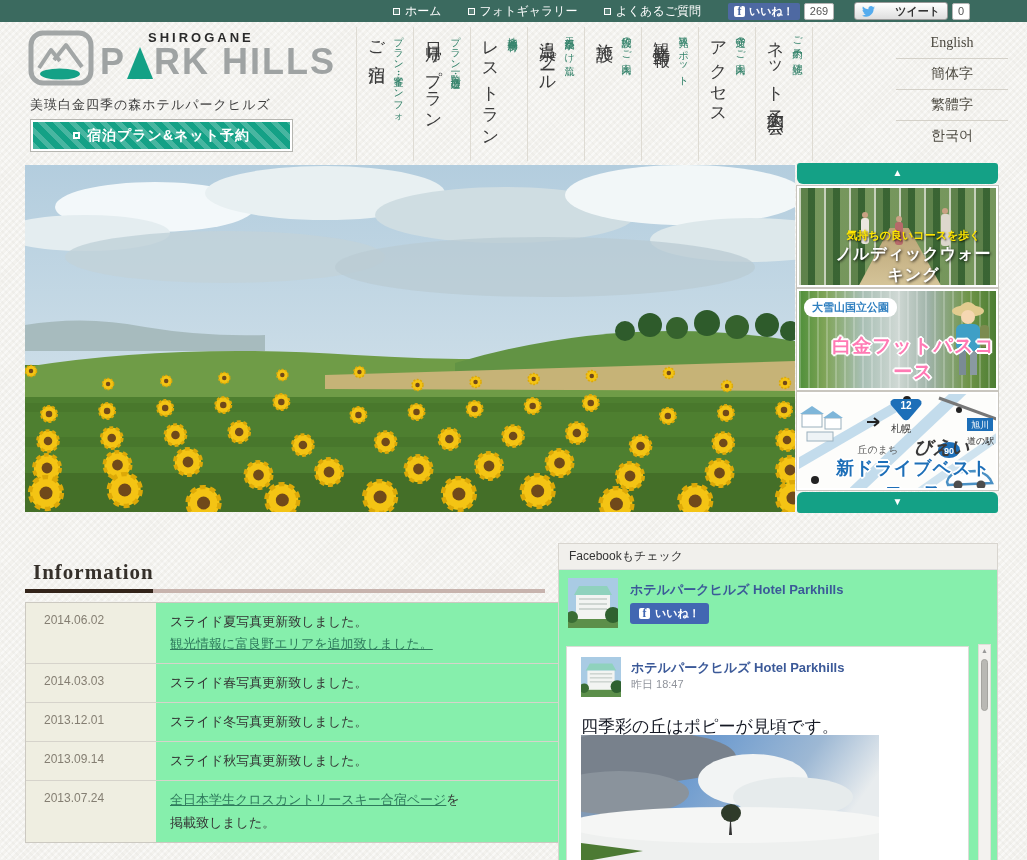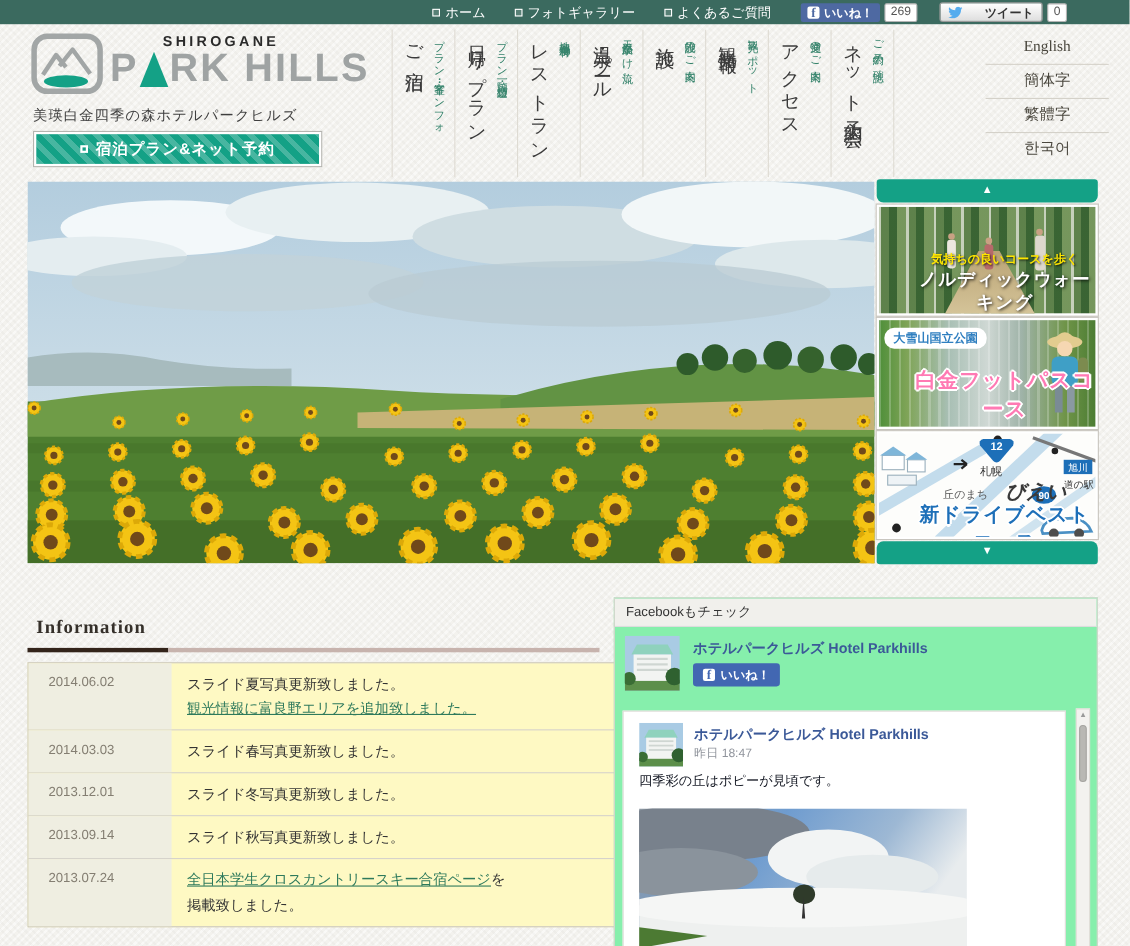--- a/index.html
+++ b/index.html
@@ -77,43 +77,43 @@
     text-shadow:-2px 0 #fff,2px 0 #fff,0 -2px #fff,0 2px #fff,-1px -1px #fff,1px 1px #fff,-1px 1px #fff,1px -1px #fff; }
   .hiker { position:absolute; right:2px; top:6px; }
   .b3 { top:229px; height:98px; background:#fdfdfb; }
   .b3-area { top:41px; }
   .b3-area .small { font-size:10px; color:#555; margin-right:16px; }
   .b3-area .script { font-family:"Liberation Serif", serif; font-size:18px; font-weight:bold; font-style:italic; color:#3a3a3a; }
   .b3-title { top:62px; font-size:18px; font-weight:bold; color:#1d6fb8; letter-spacing:1px;
     text-shadow:-2px 0 #fff,2px 0 #fff,0 -2px #fff,0 2px #fff,-1px -1px #fff,1px 1px #fff,-1px 1px #fff,1px -1px #fff; }
 
   
-  .news-heading { position:absolute; left:33px; top:560px; font-family:"Liberation Serif", serif; font-size:17px; color:#35302a; letter-spacing:1px; }
+  .news-heading { position:absolute; left:33px; top:560px; font-family:"Liberation Serif", serif; font-size:21px; color:#35302a; letter-spacing:1px; }
   .news-underline { position:absolute; left:25px; top:589px; width:520px; height:4px; display:flex; }
   .nu-dark { width:128px; height:4px; background:#33241a; }
   .nu-light { flex:1; height:4px; background:#c7b3ad; }
-  .news-table { position:absolute; left:25px; top:602px; width:536px; background:#fef9c3; border:1px solid #ccc9c1; }
+  .news-table { position:absolute; left:25px; top:602px; width:536px; background:#86efac; border:1px solid #ccc9c1; }
   .news-row { display:flex; border-bottom:1px solid #d6d3cb; }
   .news-row:last-child { border-bottom:none; }
   .news-date { width:130px; background:#efeee1; color:#847e72; font-size:12px; padding:10px 0 0 18px; }
   .news-cell { flex:1; padding:8px 20px 8px 14px; font-size:13px; color:#333; line-height:1.7; }
   .news-cell a { color:#2e7a5c; text-decoration:underline; cursor:pointer; }
 
   
   .fb-panel { position:absolute; left:558px; top:543px; width:440px; height:374px; background:#86efac; border:1px solid #d8d5cf; overflow:hidden; }
   .fb-header { height:26px; line-height:25px; padding-left:10px; font-size:12px; color:#333; background:#f1f0ec; border-bottom:1px solid #ddd; }
   .fb-page-av { position:absolute; left:9px; top:34px; width:50px; height:50px; }
   .fb-page-name { position:absolute; left:71px; top:37px; font-size:13px; font-weight:bold; color:#3b5998; cursor:pointer; }
   .fb-like2 { position:absolute; left:71px; top:59px; display:inline-flex; align-items:center; gap:5px; height:21px; padding:0 9px; background:#4267b2; border-radius:3px; color:#fff; font-size:11px; font-weight:bold; cursor:pointer; }
   .fb-like2 .fbico { color:#4267b2; }
   .fb-post-card { position:absolute; left:7px; top:102px; width:403px; height:215px; background:#fff; border:1px solid #dcdcd6; }
   .fb-post-av { position:absolute; left:14px; top:10px; width:40px; height:40px; }
   .fb-post-name { position:absolute; left:64px; top:12px; font-size:13px; font-weight:bold; color:#3b5998; cursor:pointer; }
   .fb-post-time { position:absolute; left:64px; top:30px; font-size:11px; color:#90949c; }
-  .fb-post-text { position:absolute; left:14px; top:55px; font-size:12px; color:#141823; }
+  .fb-post-text { position:absolute; left:14px; top:68px; font-size:17px; color:#141823; }
   .fb-post-photo { position:absolute; left:14px; top:88px; width:298px; height:127px; cursor:pointer; }
   .fb-scroll { position:absolute; right:6px; top:100px; width:13px; height:217px; background:#f3f2ef; border:1px solid #e0ded8; }
   .fb-scroll .arr { display:block; text-align:center; font-size:7px; color:#999; line-height:12px; }
   .fb-thumb { position:absolute; left:2px; top:14px; width:7px; height:52px; background:#b9b8b4; border:1px solid #a5a4a0; border-radius:4px; cursor:pointer; }
 </style>
 </head>
 <body>
 
 <svg width="0" height="0" style="position:absolute">
   <defs>

